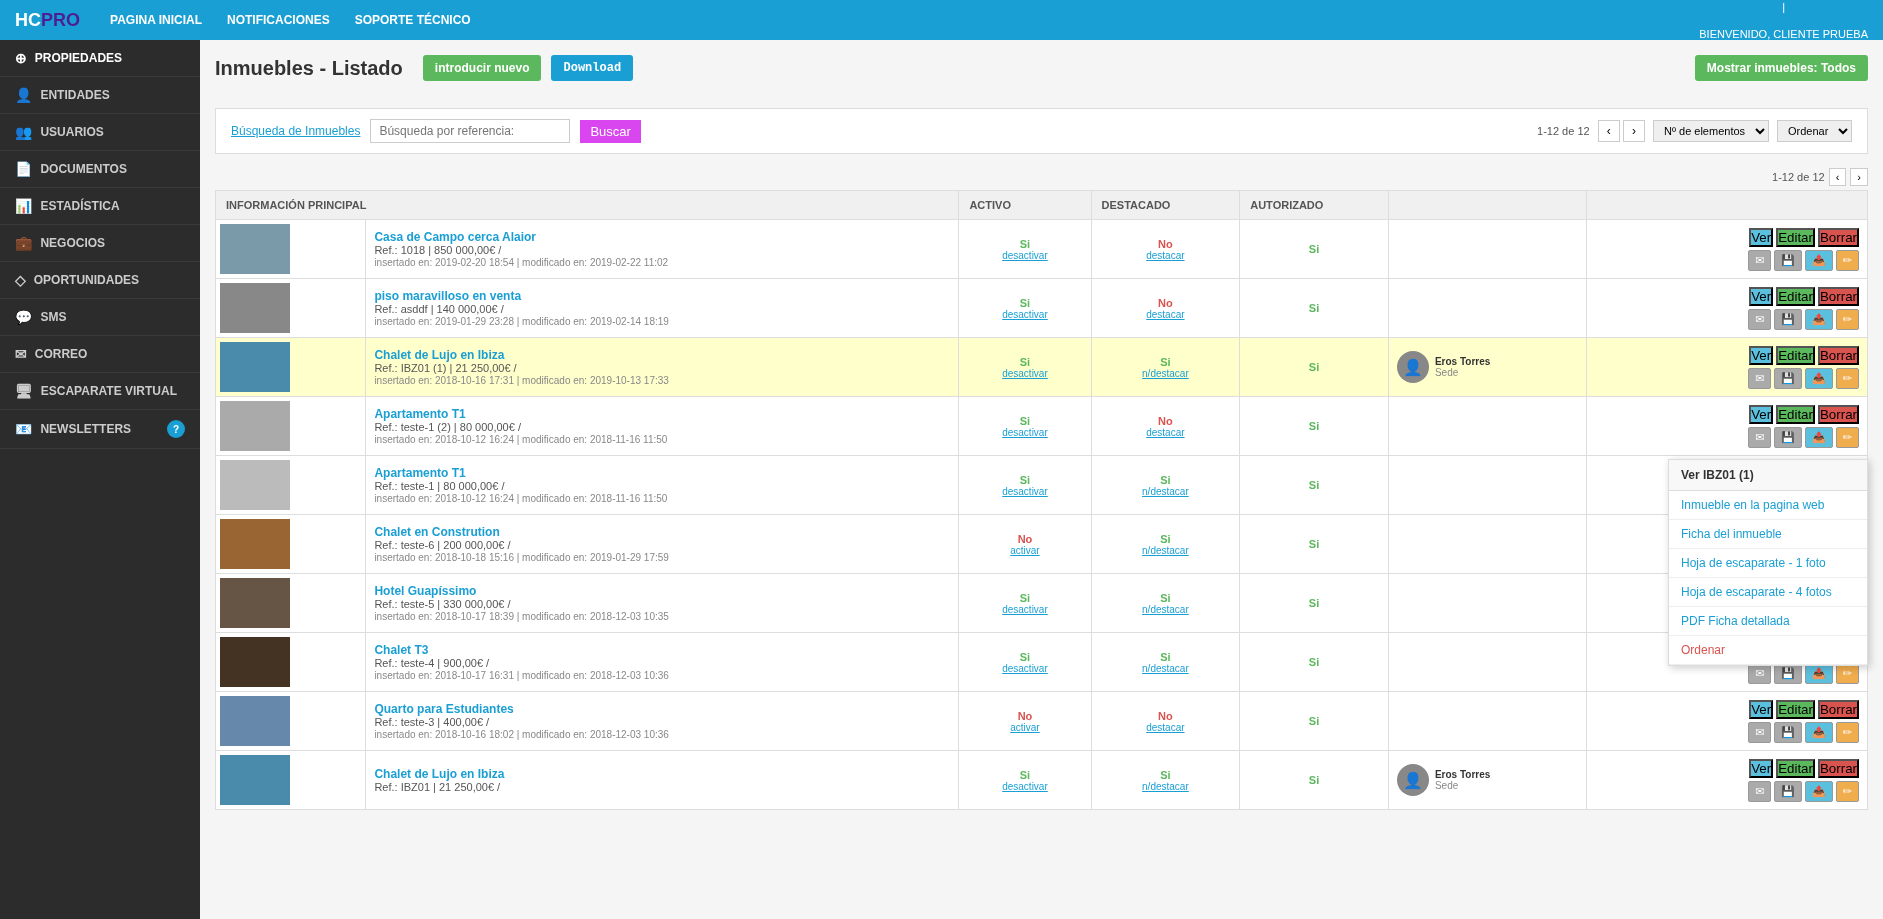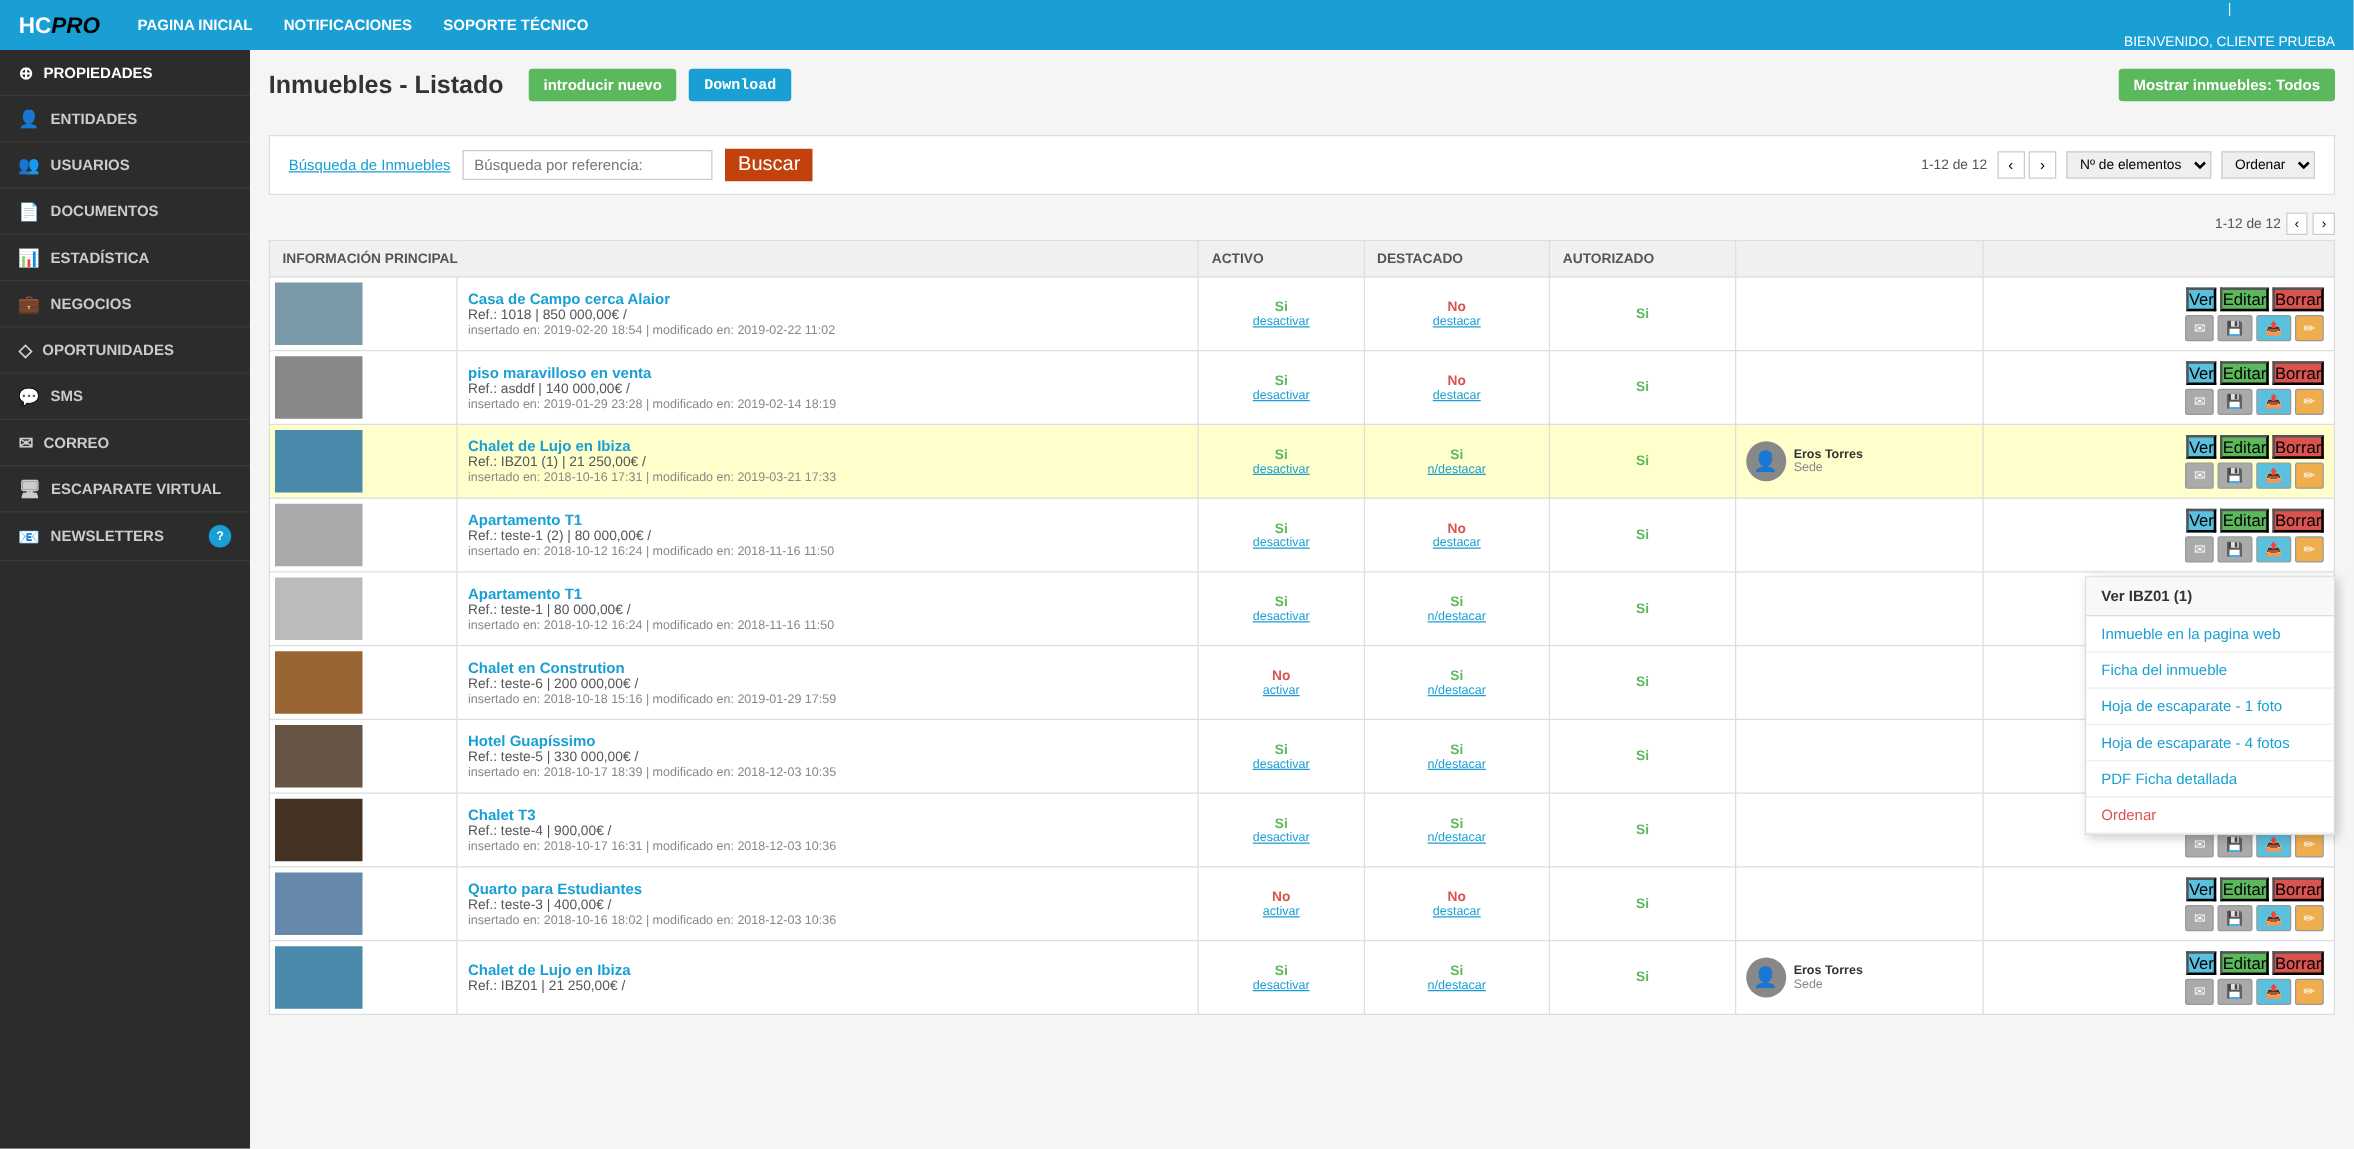--- a/index.html
+++ b/index.html
@@ -14,21 +14,21 @@
       padding: 0 15px;
       color: white;
     }
     .top-nav .logo {
       font-size: 18px;
       font-weight: bold;
       color: white;
       margin-right: 30px;
       text-transform: uppercase;
     }
-    .top-nav .logo span { color: #000000; font-style: italic; }
+    .top-nav .logo span { color: #4c1d95; }
     .top-nav .nav-links {
       display: flex;
       gap: 25px;
       flex: 1;
     }
     .top-nav .nav-links a {
       color: white;
       text-decoration: none;
       font-size: 12px;
       font-weight: bold;
@@ -150,26 +150,26 @@
       font-size: 12px;
       cursor: pointer;
     }
     .search-bar input {
       border: 1px solid #ccc;
       padding: 4px 8px;
       font-size: 12px;
       width: 200px;
     }
     .search-bar .btn-buscar {
-      background: #c2410c;
+      background: #d946ef;
       color: white;
       border: none;
       padding: 4px 10px;
       cursor: pointer;
-      font-size: 16px;
+      font-size: 13px;
     }
     .search-right {
       margin-left: auto;
       display: flex;
       align-items: center;
       gap: 8px;
     }
     .search-right span { font-size: 11px; color: #555; }
     .search-right select {
       font-size: 11px;
@@ -511,21 +511,21 @@
         </div>
       </td>
     </tr>
             <tr class="highlighted">
       <td style="width:75px; padding:4px;">
         <div class="prop-img-placeholder" style="background: #4a8aaa; width:70px; height:50px;"></div>
       </td>
       <td>
         <a class="prop-title">Chalet de Lujo en Ibiza</a><br>
         <span class="prop-ref">Ref.: IBZ01 (1) | 21 250,00€ /</span><br>
-        <span class="prop-date">insertado en: 2018-10-16 17:31 | modificado en: 2019-03-21 17:33</span>
+        <span class="prop-date">insertado en: 2018-10-16 17:31 | modificado en: 2019-10-13 17:33</span>
       </td>
       <td class="col-activo">
         <div class="status-si">Si</div>
         <a class="status-link">desactivar</a>
       </td>
       <td class="col-destacado">
         <div class="status-si">Si</div>
         <a class="status-link">n/destacar</a>
       </td>
       <td class="col-autorizado">

